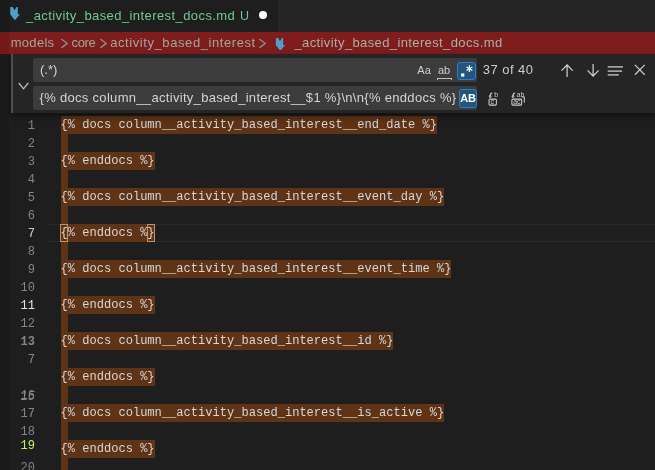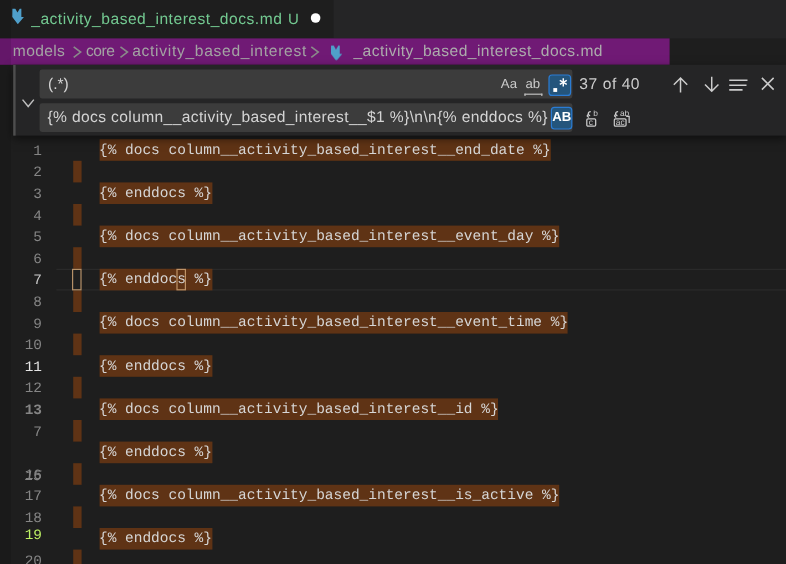--- a/index.html
+++ b/index.html
@@ -6,25 +6,25 @@
   html,body { width:655px; height:470px; background:#1e1e1e; overflow:hidden; }
   body { position:relative; font-family:"Liberation Sans", sans-serif; }
   .abs { position:absolute; }
   
   #tabs { left:0; top:0; width:655px; height:32px; background:#252526; }
   #tab1 { left:0; top:0; width:278px; height:32px; background:#1e1e1e; }
   #tab1 .title { left:26px; top:0; line-height:32px; font-size:13px; color:#73c991; letter-spacing:0.42px; }
   #tab1 .ustat { left:240px; top:0; line-height:32px; font-size:12.5px; color:#73c991; }
   #tab1 .dot { left:258.6px; top:11.4px; width:8px; height:8px; border-radius:50%; background:#ffffff; }
   
-  #crumbs { left:0; top:31.5px; width:558px; height:22.5px; background:#701a75; font-size:13px; color:#a3a3a3; }
+  #crumbs { left:0; top:31.5px; width:655px; height:22.5px; background:#7f1d1d; font-size:13px; color:#a3a3a3; }
   #crumbs span { position:absolute; top:0; line-height:22px; white-space:pre; }
   
   .lnum { left:0; width:35px; text-align:right; font-family:"Liberation Mono",monospace; font-size:12px; line-height:18px; padding-top:1px; color:#858585; }
-  .line { left:60.5px; height:20px; font-family:"Liberation Mono",monospace; font-size:12.07px; line-height:18px; color:#d6d6d6; white-space:pre;margin-left:22px; }
+  .line { left:60.5px; height:20px; font-family:"Liberation Mono",monospace; font-size:12.07px; line-height:18px; color:#d6d6d6; white-space:pre; }
   .hl  { display:inline-block; height:18px; line-height:18px; background:#5f3315; white-space:pre; }
   .ehl { left:60.5px; width:7.25px; height:18px; background:#5f3315; }
   #curline { left:47px; top:224.3px; width:608px; height:17.3px; border-top:1px solid rgba(255,255,255,0.055); border-bottom:1px solid rgba(255,255,255,0.055); }
   .bracket { top:224px; height:18px; border:1px solid rgba(208,164,118,0.85); }
   
   
   #fw { left:10.5px; top:54px; width:644.5px; height:58.5px; background:#252526; box-shadow:0 3px 7px rgba(0,0,0,0.5); }
   #sash { left:0; top:0; width:2px; height:58.5px; background:#4e4e4e; }
   #fw .input { left:22.5px; width:444px; height:24px; background:#3c3c3c; border-radius:2px; color:#d4d4d4; font-size:13px; line-height:24px; white-space:pre; overflow:hidden; }
   #fin  { top:3.8px; padding-left:7px; }

